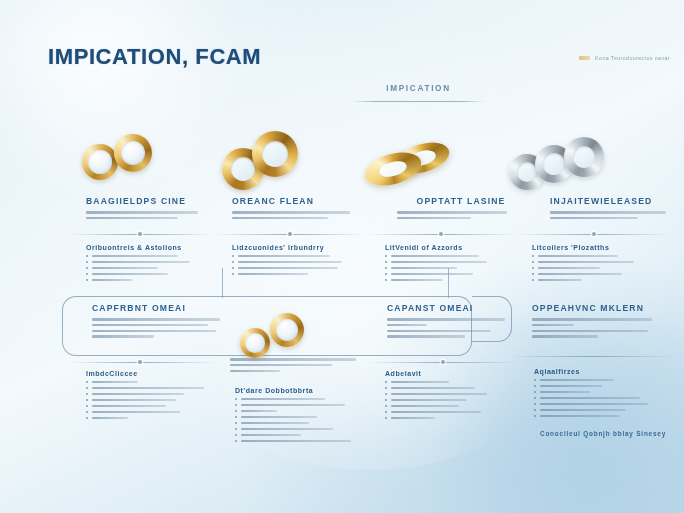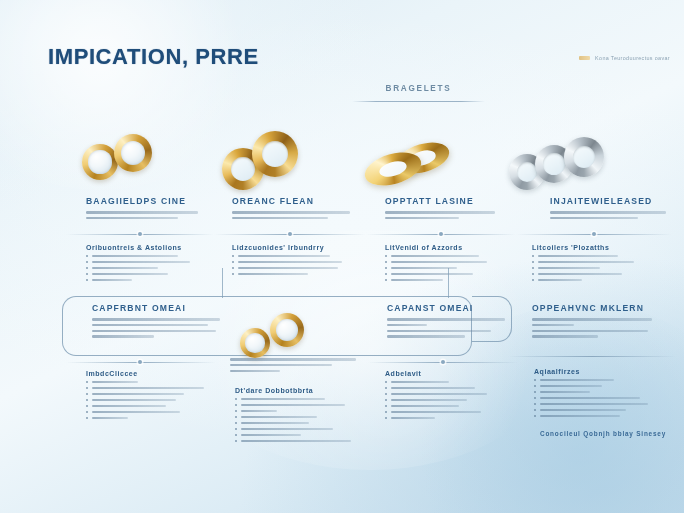--- a/index.html
+++ b/index.html
@@ -152,30 +152,30 @@
     color:#3a6a96; filter:blur(.45px); white-space:nowrap;
   }
 </style>
 </head>
 <body>
 
 <div class="glow-a"></div>
 <div class="glow-b"></div>
 <div class="glow-c"></div>
 
-<div class="title">IMPICATION, PRRE</div>
+<div class="title">IMPICATION, FCAM</div>
 
 <div class="legend">
   <span class="legend-swatch"></span>
   <span class="legend-text">Kona Teuroduurectus oavar</span>
 </div>
 
 <div class="col-heads">
   <div class="col-head" style="left:352px; width:133px;">
-    <div class="ch-label">BRAGELETS</div>
+    <div class="ch-label">IMPICATION</div>
     <div class="ch-rule"></div>
   </div>
 </div>
 
 <div class="photo" style="left:76px; top:128px; width:104px; height:62px;">
   <div class="stud" style="left:6px; top:16px; width:36px; height:36px;">
       <div class="stone"></div>
     </div>
   <div class="stud" style="left:38px; top:6px; width:38px; height:38px;">
       <div class="stone"></div>
@@ -205,21 +205,21 @@
       <div class="line" style="width:92px"></div>
   </div>
 </div>
 <div class="blk" style="left:232px; top:196px; width:128px;">
   <div class="blk-title">OREANC FLEAN</div>
   <div class="para">
     <div class="line" style="width:118px"></div>
       <div class="line" style="width:96px"></div>
   </div>
 </div>
-<div class="blk" style="left:385px; top:196px; width:128px;">
+<div class="blk" style="left:397px; top:196px; width:128px;text-align:center;">
   <div class="blk-title">OPPTATT LASINE</div>
   <div class="para">
     <div class="line" style="width:110px"></div>
       <div class="line" style="width:74px"></div>
   </div>
 </div>
 <div class="blk" style="left:550px; top:196px; width:132px;">
   <div class="blk-title">INJAITEWIELEASED</div>
   <div class="para">
     <div class="line" style="width:116px"></div>

